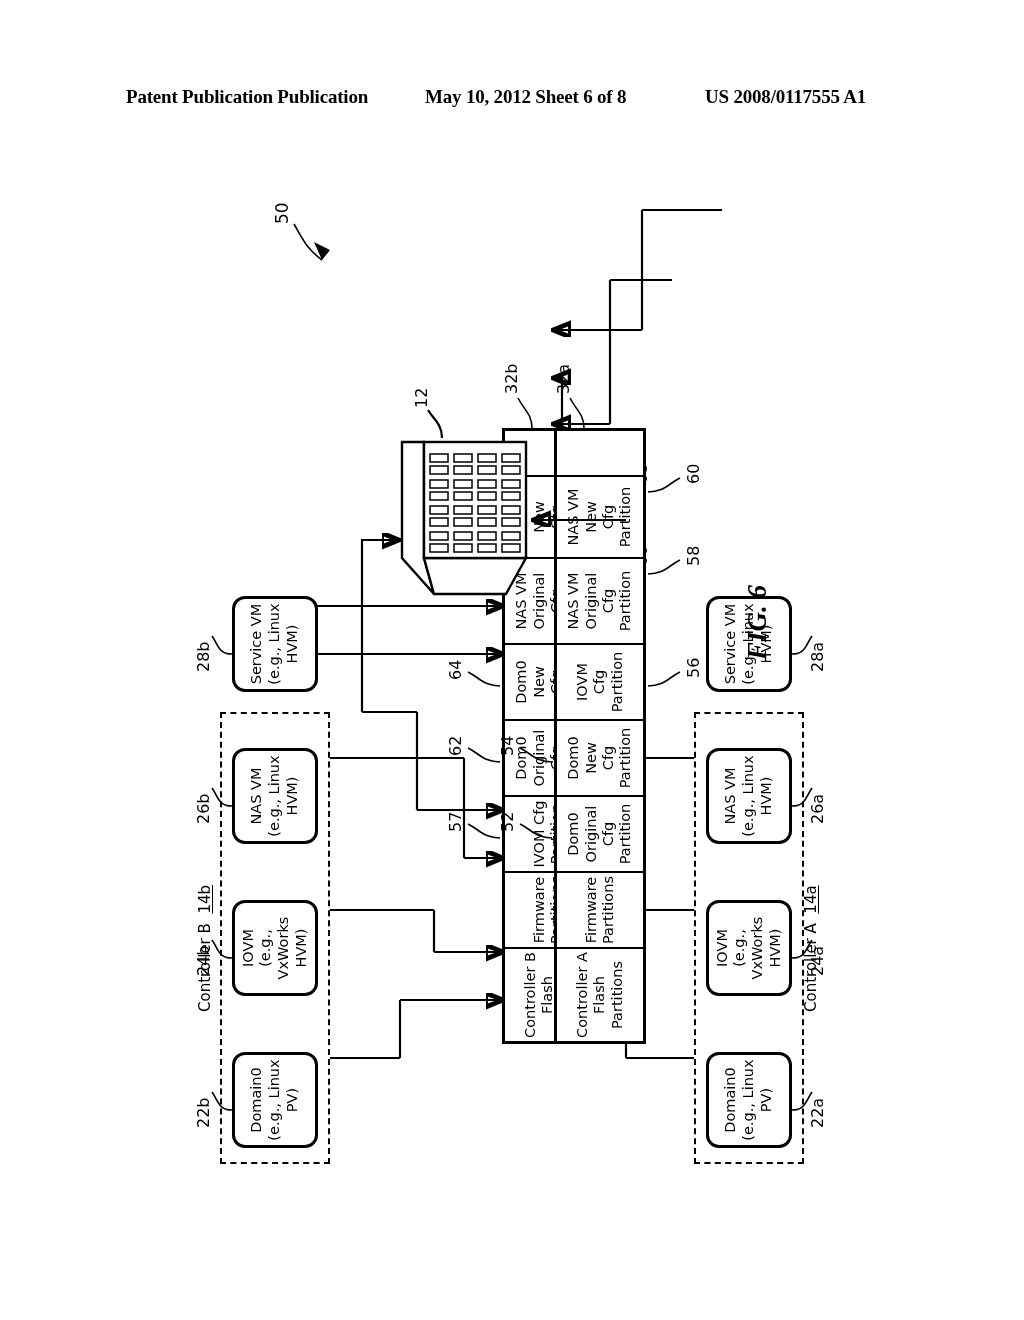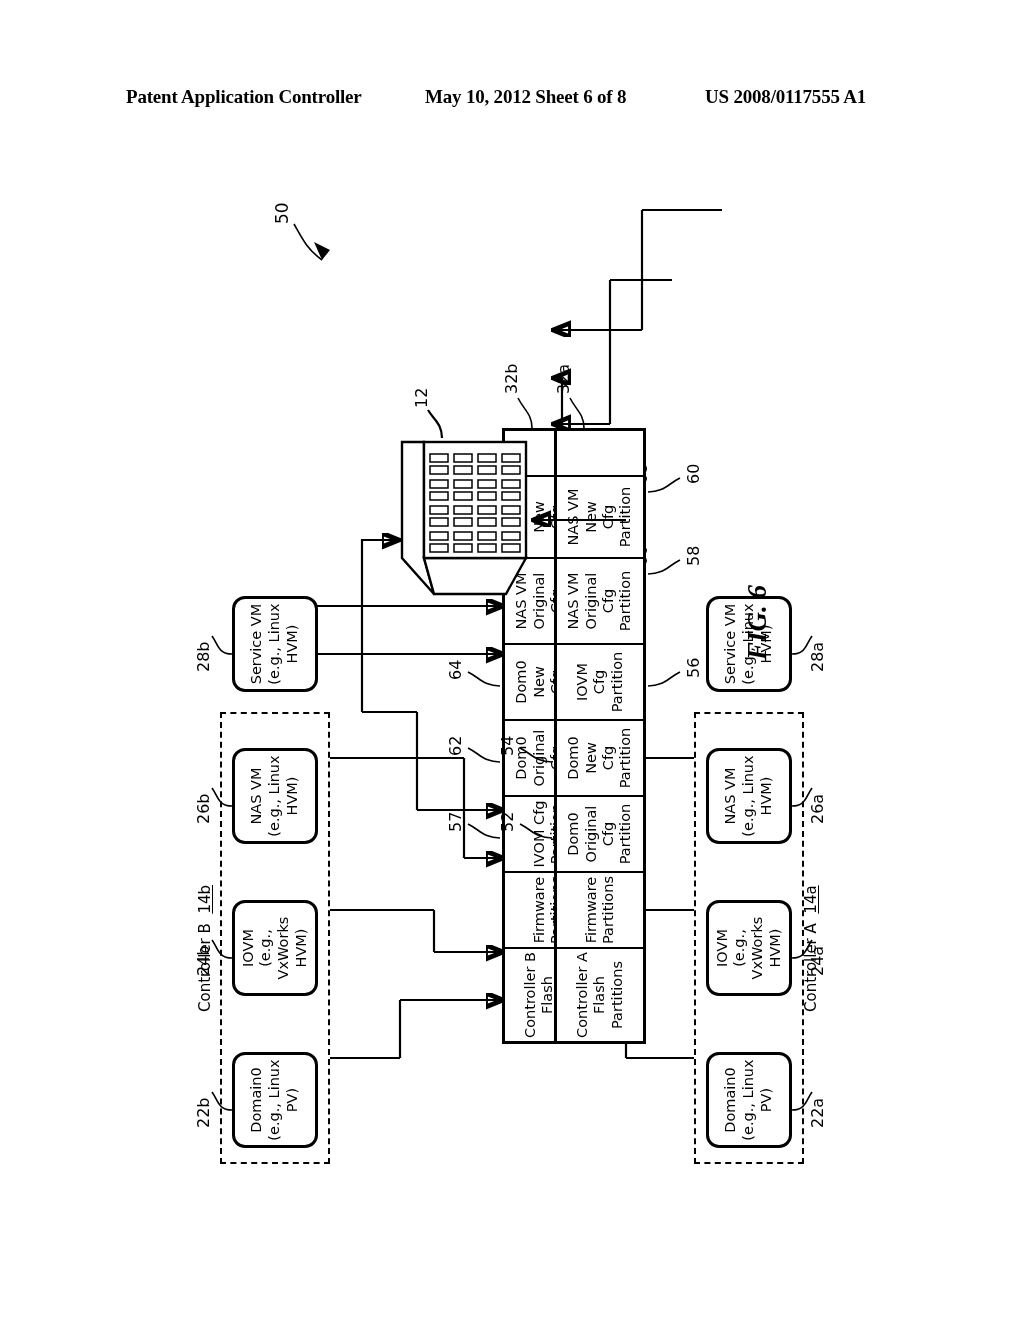--- a/index.html
+++ b/index.html
@@ -139,21 +139,21 @@
   }
   svg.leaders path { stroke-width: 1.6; }
 
   
   .array-wrap { position: absolute; }
 </style>
 </head>
 <body>
 
 <div id="pub-header">
-  <span class="h-left">Patent Application Controller</span>
+  <span class="h-left">Patent Publication Publication</span>
   <span class="h-mid">May 10, 2012  Sheet 6 of 8</span>
   <span class="h-right">US 2008/0117555 A1</span>
 </div>
 
 <div id="fig-stage">
   <div id="fig-rot">
 
     <svg class="wires" viewBox="0 0 1100 620">
       <defs>
         <marker id="ah" markerWidth="9" markerHeight="9" refX="7.5" refY="3.2" orient="auto">

